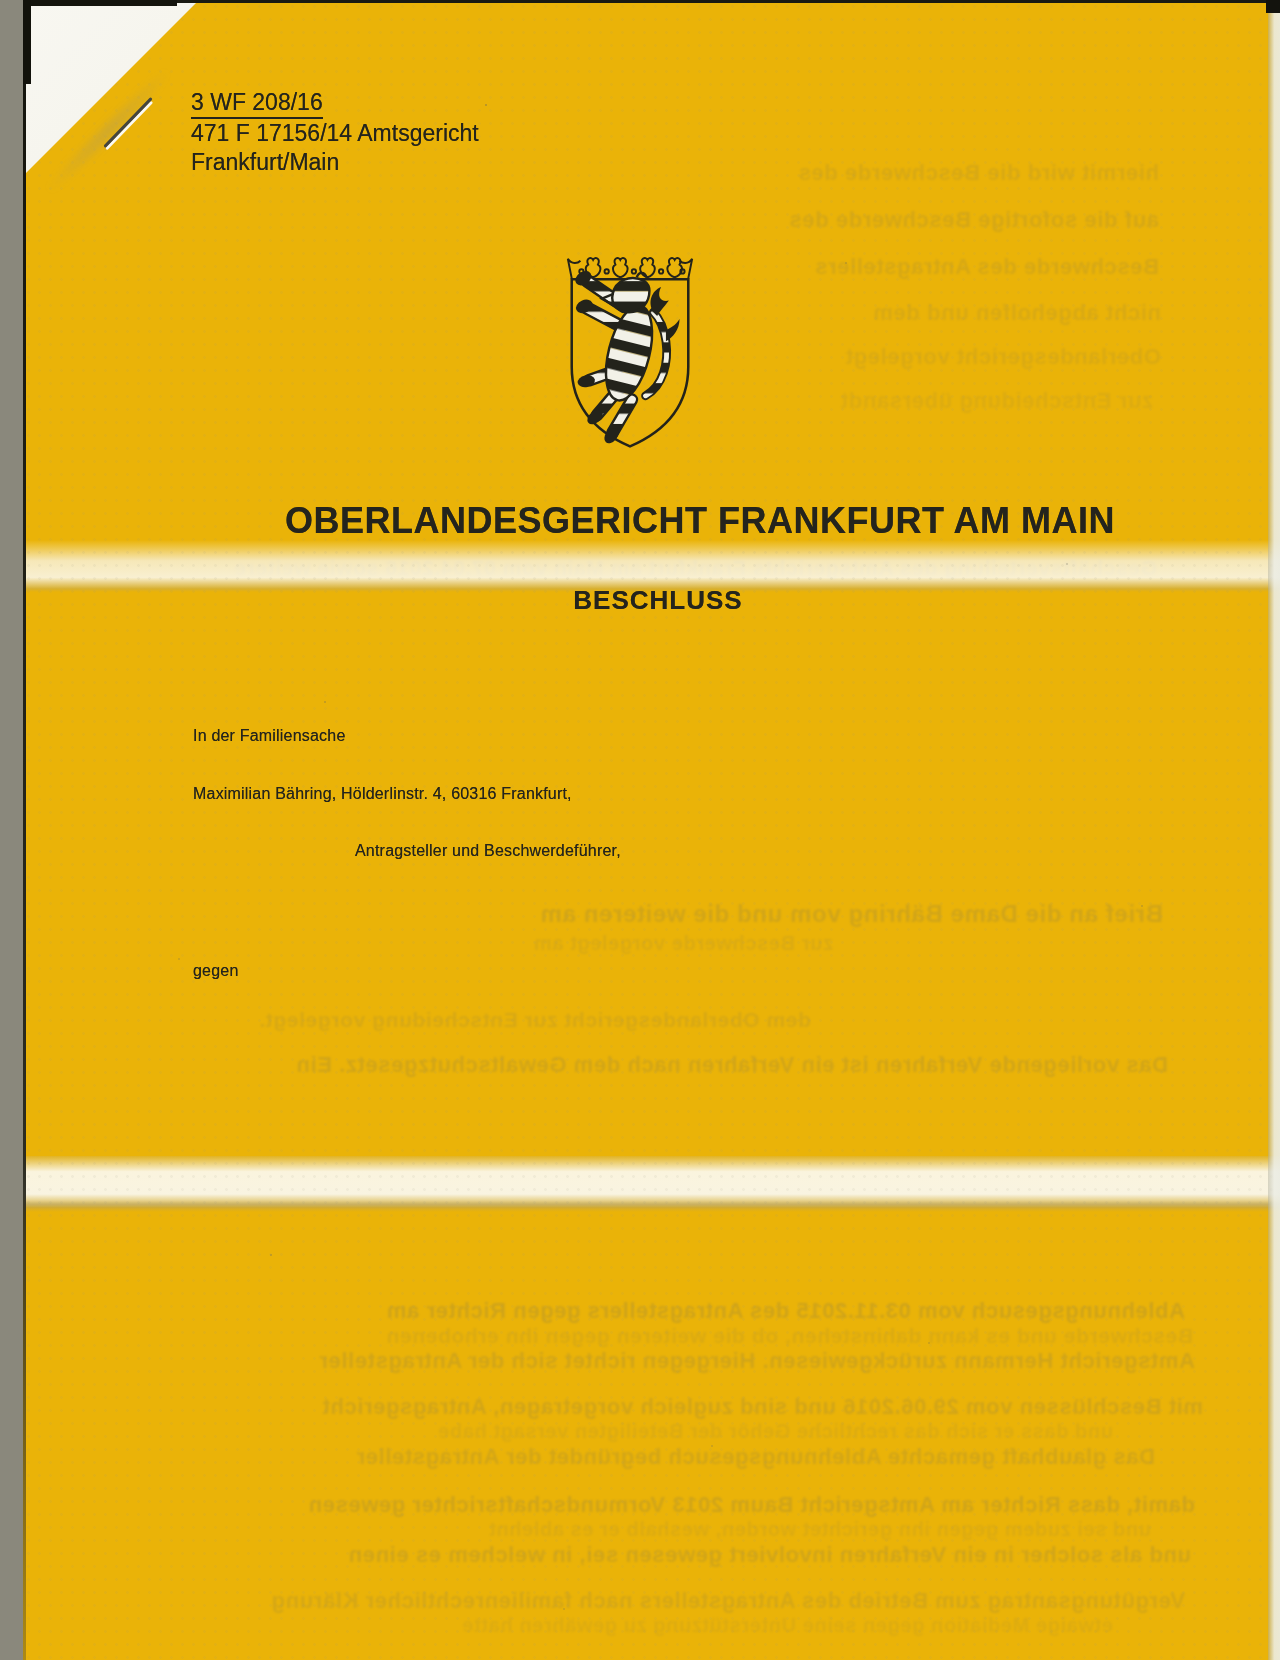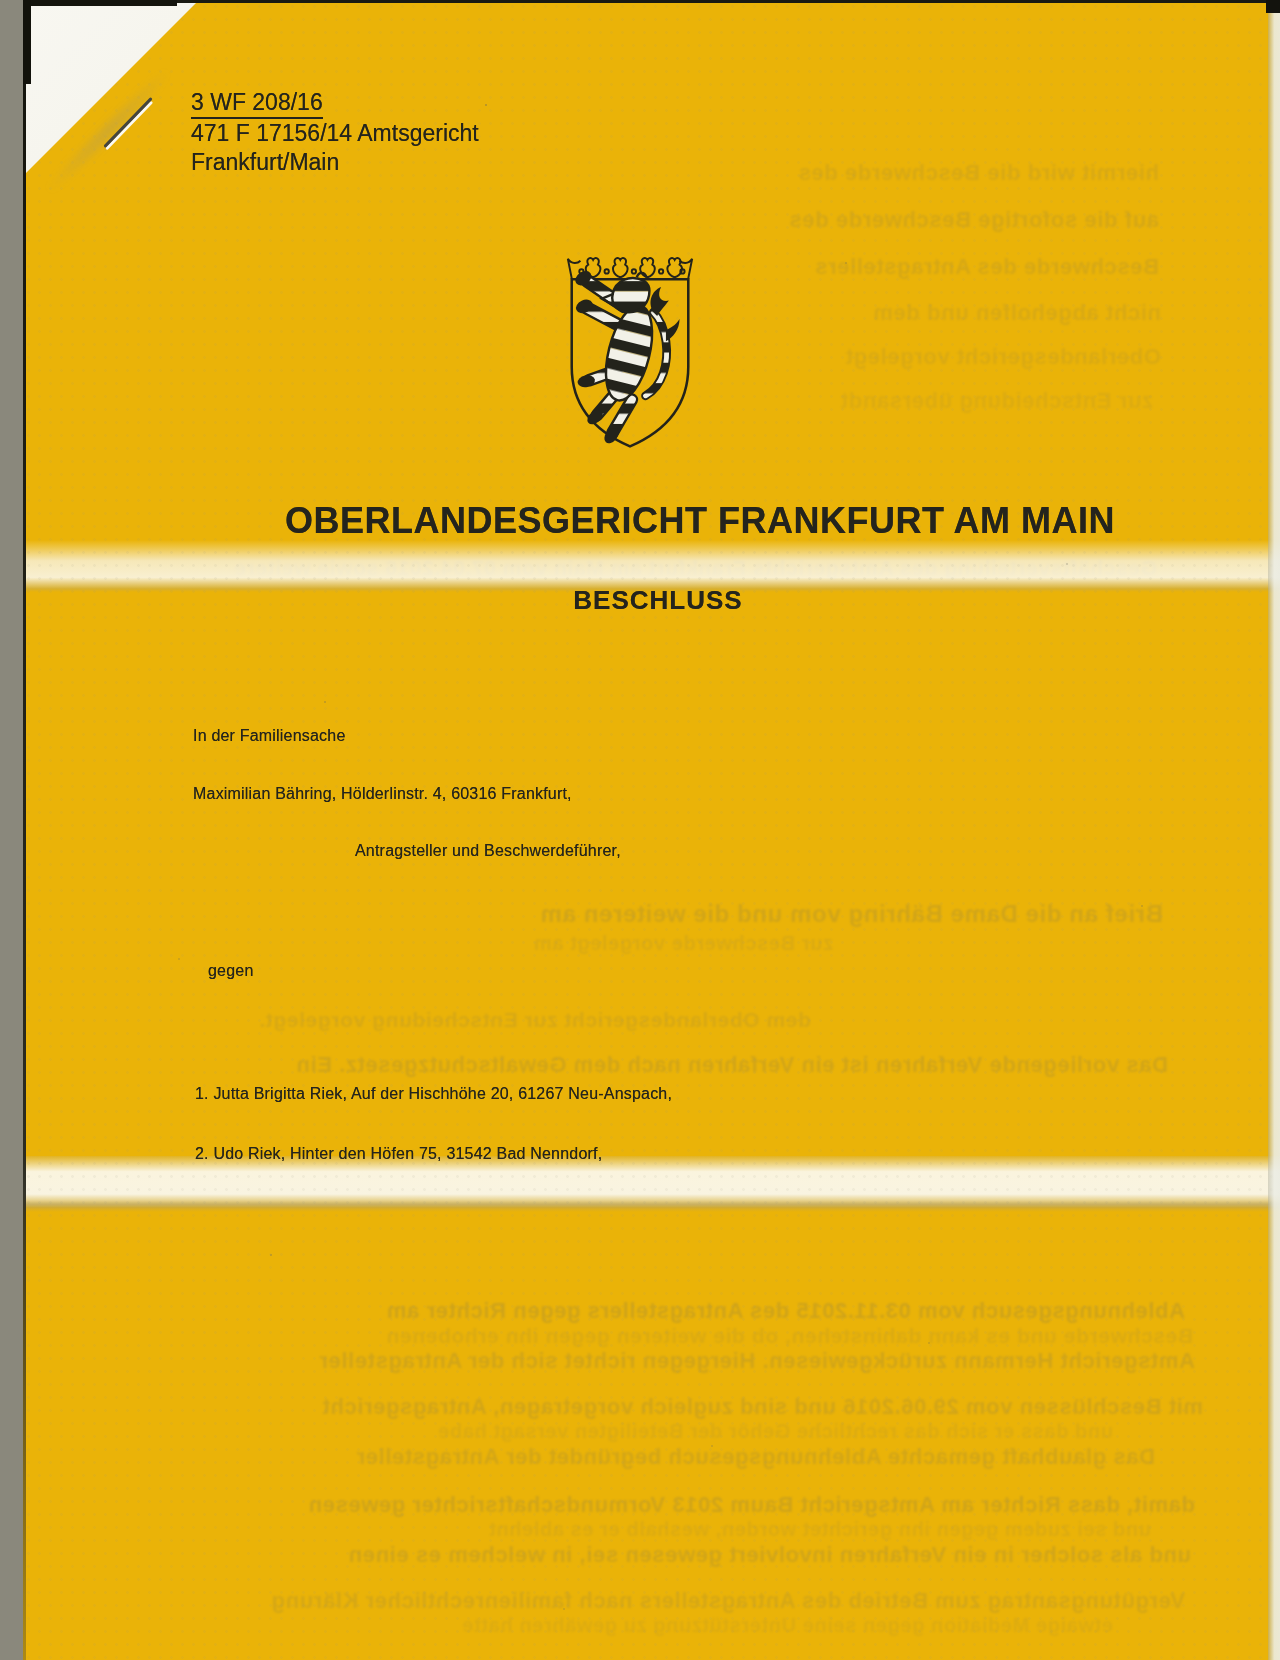--- a/index.html
+++ b/index.html
@@ -170,23 +170,21 @@
       </g>
     </svg>
   </div>
 
   <div class="abs doc-title ink">OBERLANDESGERICHT FRANKFURT AM MAIN</div>
   <div class="abs doc-subtitle ink">BESCHLUSS</div>
 
   <div class="abs body-line ink" style="top:727px;left:170px;">In der Familiensache</div>
   <div class="abs body-line ink" style="top:785px;left:170px;">Maximilian Bähring, Hölderlinstr. 4, 60316 Frankfurt,</div>
   <div class="abs body-line ink" style="top:842px;left:332px;">Antragsteller und Beschwerdeführer,</div>
-  <div class="abs body-line ink" style="top:962px;left:185px;">gegen</div>
-  <div class="abs body-line ink" style="top:1085px;left:172px;">1. Jutta Brigitta Riek, Auf der Hischhöhe 20, 61267 Neu-Anspach,</div>
-  <div class="abs body-line ink" style="top:1145px;left:172px;">2. Udo Riek, Hinter den Höfen 75, 31542 Bad Nenndorf,</div>
+  <div class="abs body-line ink" style="top:962px;left:170px;">gegen</div>
 
   <div class="right-seam"></div>
   <div class="corner-fold-shadow"></div>
   <div class="corner-fold"></div>
   <div class="edge-top"></div>
   <div class="edge-top-thick"></div>
   <div class="edge-left"></div>
   <div class="edge-left-thick"></div>
   <div class="corner-mark-tr"></div>
   <div class="staple">

